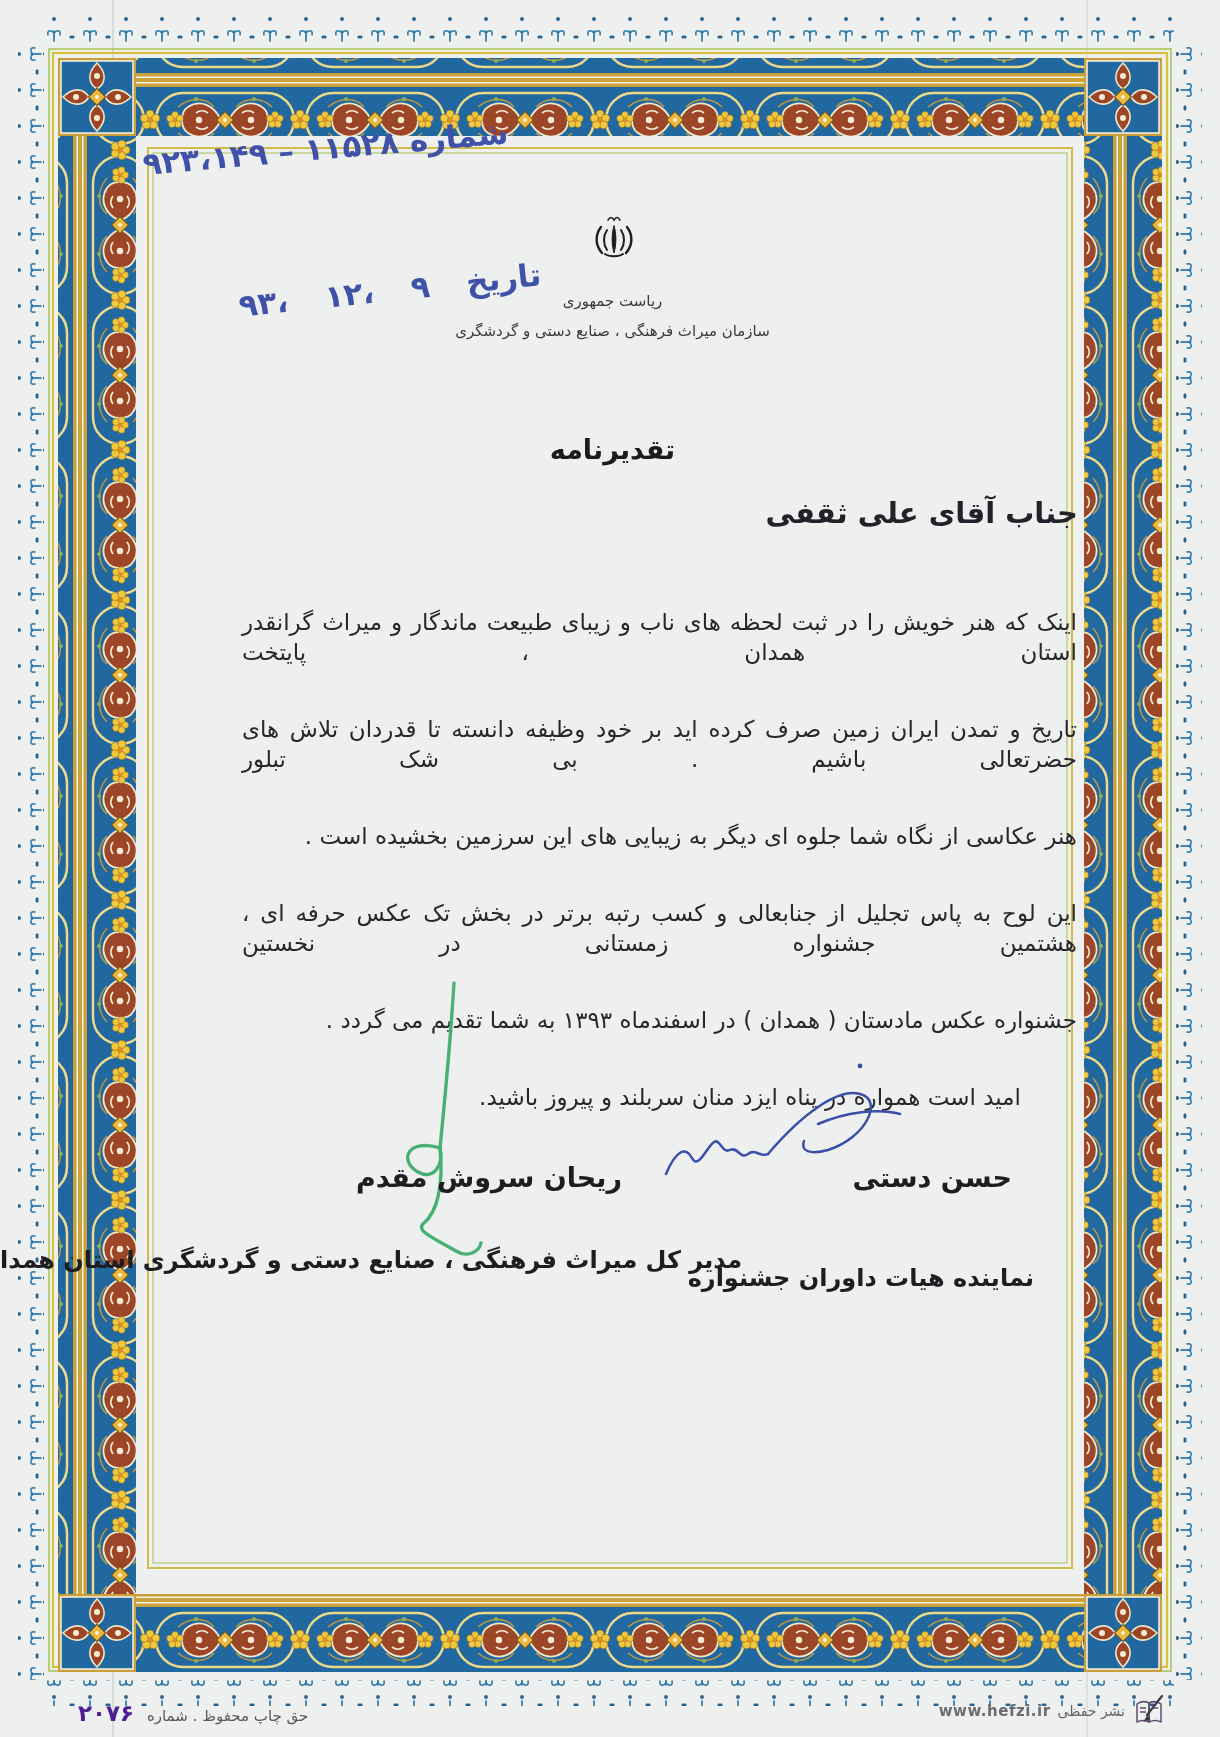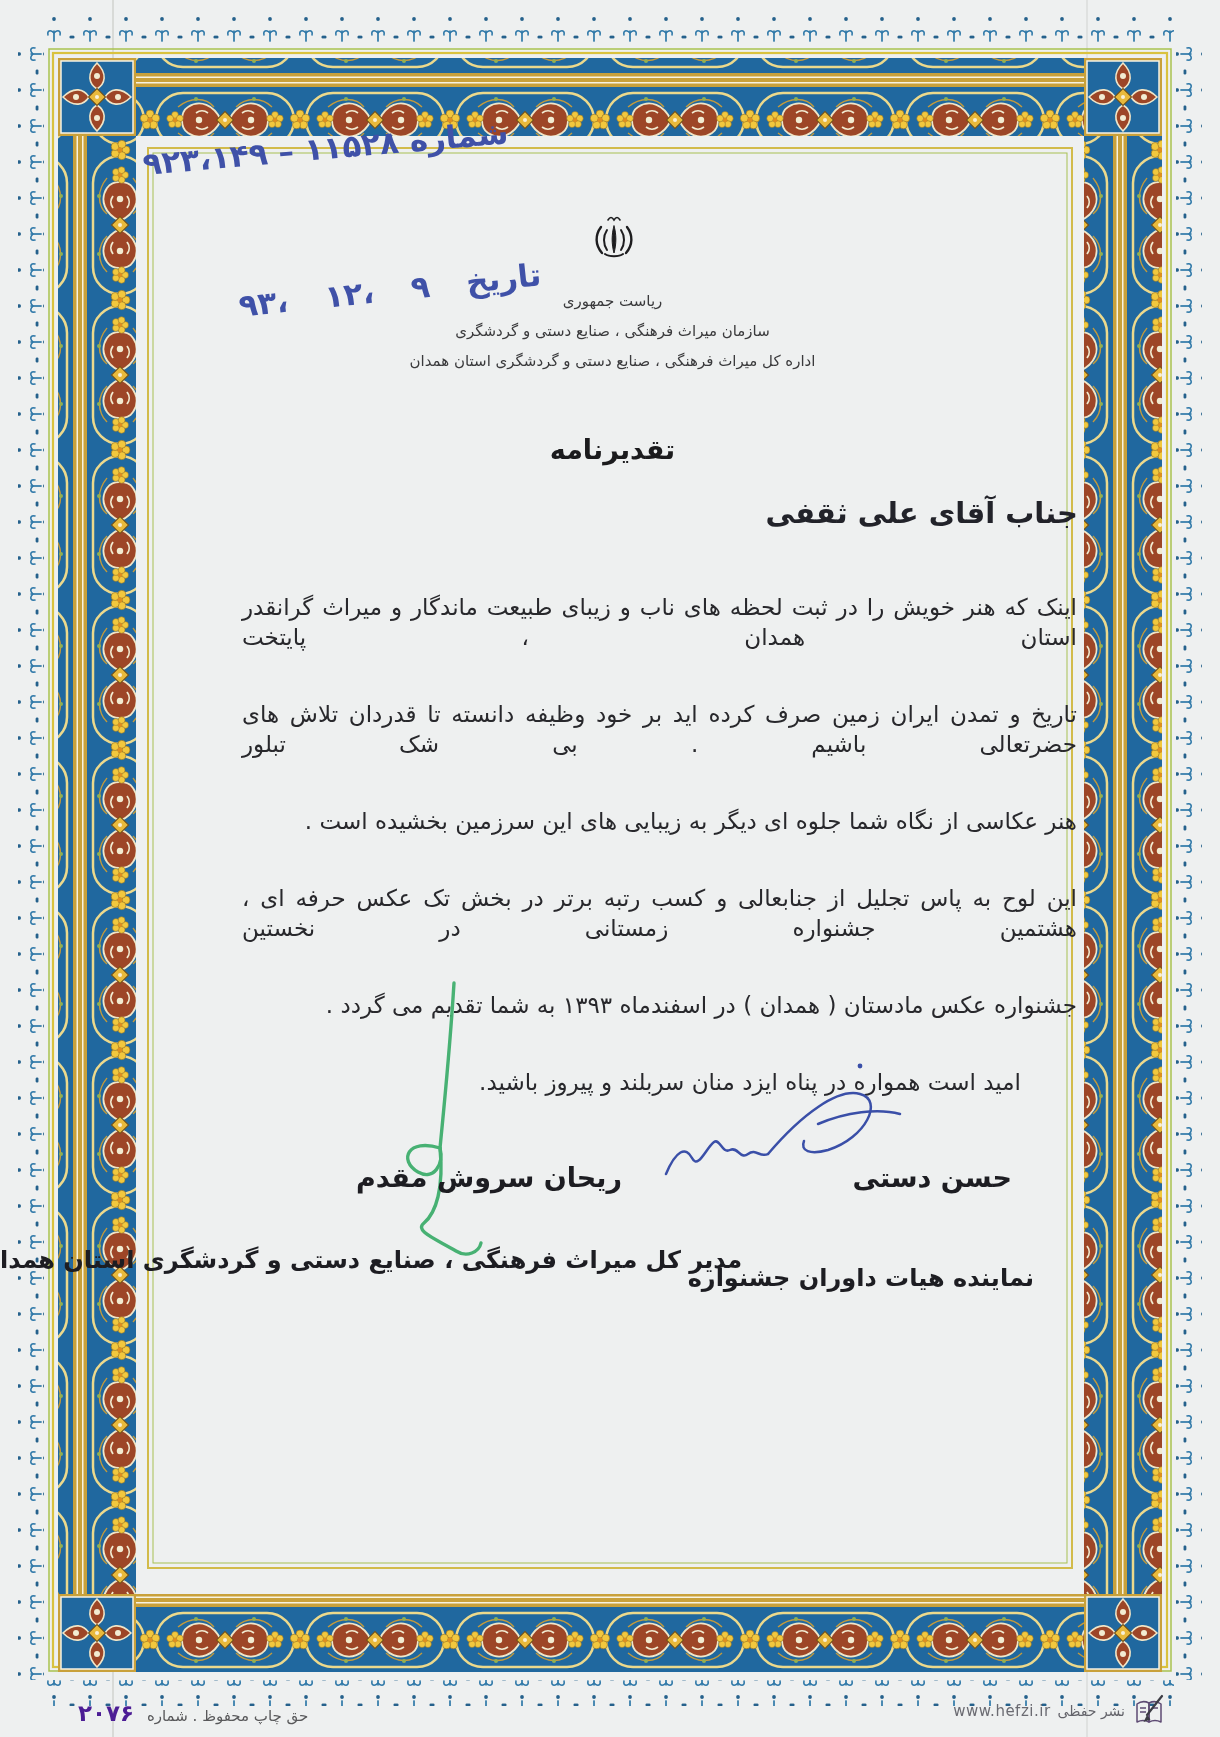--- a/index.html
+++ b/index.html
@@ -17,37 +17,37 @@
   .emblem{position:absolute;left:592px;top:210px;}
   .letterhead{position:absolute;left:160px;top:286px;width:905px;text-align:center;
               direction:rtl;color:#3a3a3c;font-size:15px;line-height:30px;}
   .doc-title{position:absolute;left:160px;top:434px;width:905px;text-align:center;
              direction:rtl;font-size:27px;font-weight:bold;color:#1b1b1d;}
   .recipient{position:absolute;right:142px;top:496px;direction:rtl;font-size:29px;
              font-weight:bold;color:#22232a;}
   .body-text{position:absolute;left:242px;right:143px;top:592px;direction:rtl;
              color:#28282c;font-size:23px;line-height:30px;}
   .body-text .bline{margin-bottom:47px;text-align:right;}
-  .body-text .bline.just{text-align:justify;text-align-last:justify;}
+  .body-text .bline.just{text-align:justify;text-align-last:justify;margin-top:15px;}
   .body-text .bline.indent{padding-left:0;padding-right:56px;}
   .sig-name{position:absolute;direction:rtl;font-size:27px;font-weight:bold;color:#1d1d22;white-space:nowrap;}
   .sig-name.right{right:208px;top:1162px;}
   .sig-name.left{right:598px;top:1162px;}
   .sig-role{position:absolute;direction:rtl;font-size:24px;font-weight:bold;color:#1d1d22;white-space:nowrap;}
   .sig-role.right{right:186px;top:1264px;}
   .sig-role.left{right:478px;top:1246px;}
   .sig-svg{position:absolute;}
   .sig-svg.blue{left:652px;top:1052px;}
   .sig-svg.green{left:378px;top:958px;}
   .footer-left{position:absolute;left:78px;top:1700px;direction:rtl;color:#58585a;
                font-size:15px;white-space:nowrap;}
   .footer-left .print-no{font-size:23px;font-weight:bold;color:#4c1d95;letter-spacing:2px;margin-right:8px;}
   .footer-right{position:absolute;right:54px;top:1694px;direction:rtl;display:flex;
                 align-items:center;gap:7px;color:#63636a;font-size:14px;white-space:nowrap;}
-  .footer-right .url{font-weight:normal;color:#6b6b72;font-size:15px;letter-spacing:0.5px;}
+  .footer-right .url{font-weight:bold;color:#6b6b72;font-size:15px;letter-spacing:0.5px;}
 </style>
 </head>
 <body>
 
 <div class="page">
 
   <div class="crease c1"></div>
   <div class="crease c2"></div>
 
   <svg class="border-svg" width="1220" height="1737" viewBox="0 0 1220 1737">
@@ -182,21 +182,20 @@
         <path d="M15,20 C11,26 11,34 15,40" stroke-width="2"></path>
         <path d="M35,17 C41,25 41,35 34,43" stroke-width="2.4"></path>
         <path d="M29,20 C33,26 33,34 29,40" stroke-width="2"></path>
         <path d="M13,44 C17,47 27,47 31,44" stroke-width="2"></path>
       </g>
     </svg>
 
     <div class="letterhead">
       <div>ریاست جمهوری</div>
       <div>سازمان میراث فرهنگی ، صنایع دستی و گردشگری</div>
-      <div>اداره کل  میراث فرهنگی ، صنایع دستی و گردشگری استان همدان</div>
     </div>
 
     <div class="doc-title">تقدیرنامه</div>
 
     <div class="recipient">جناب آقای علی ثقفی</div>
 
     <div class="body-text">
       <div class="bline just">اینک که هنر خویش را در ثبت لحظه های ناب و زیبای طبیعت ماندگار و میراث گرانقدر استان همدان ، پایتخت</div>
       <div class="bline just">تاریخ و تمدن ایران زمین صرف کرده اید بر خود وظیفه دانسته تا قدردان تلاش های حضرتعالی باشیم . بی شک تبلور</div>
       <div class="bline">هنر عکاسی از نگاه شما جلوه ای دیگر به زیبایی های این سرزمین بخشیده است .</div>

